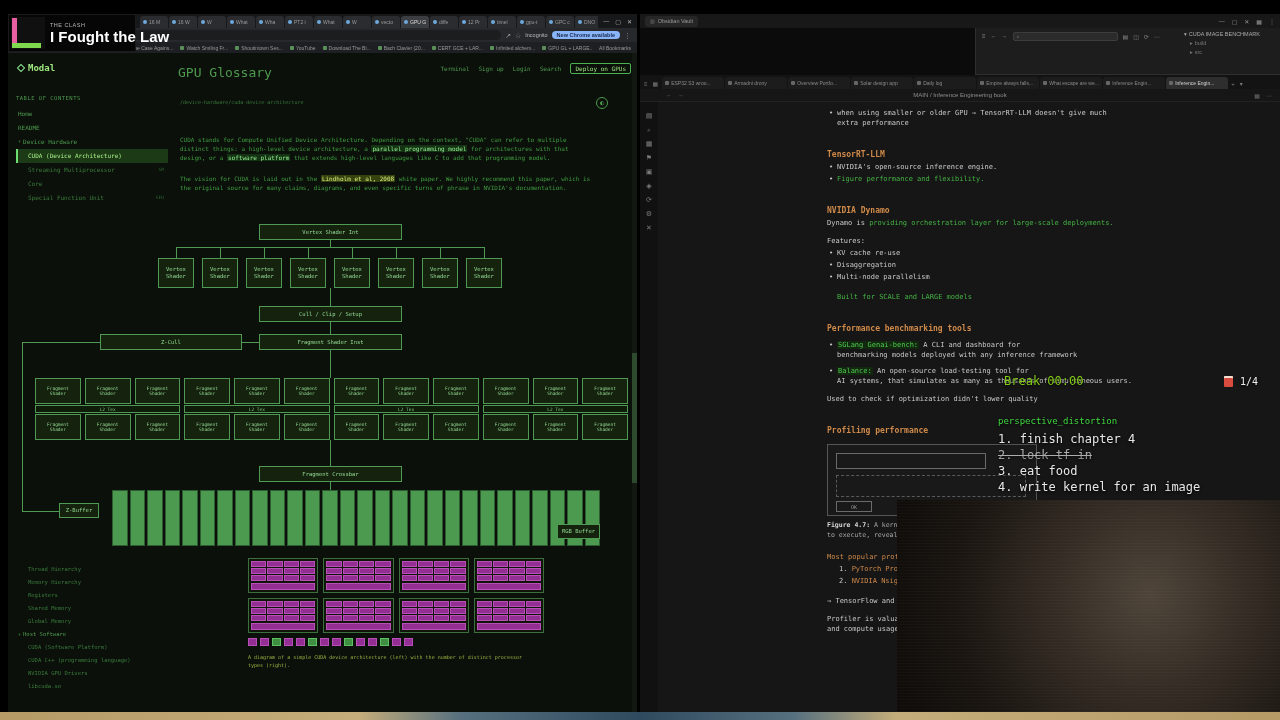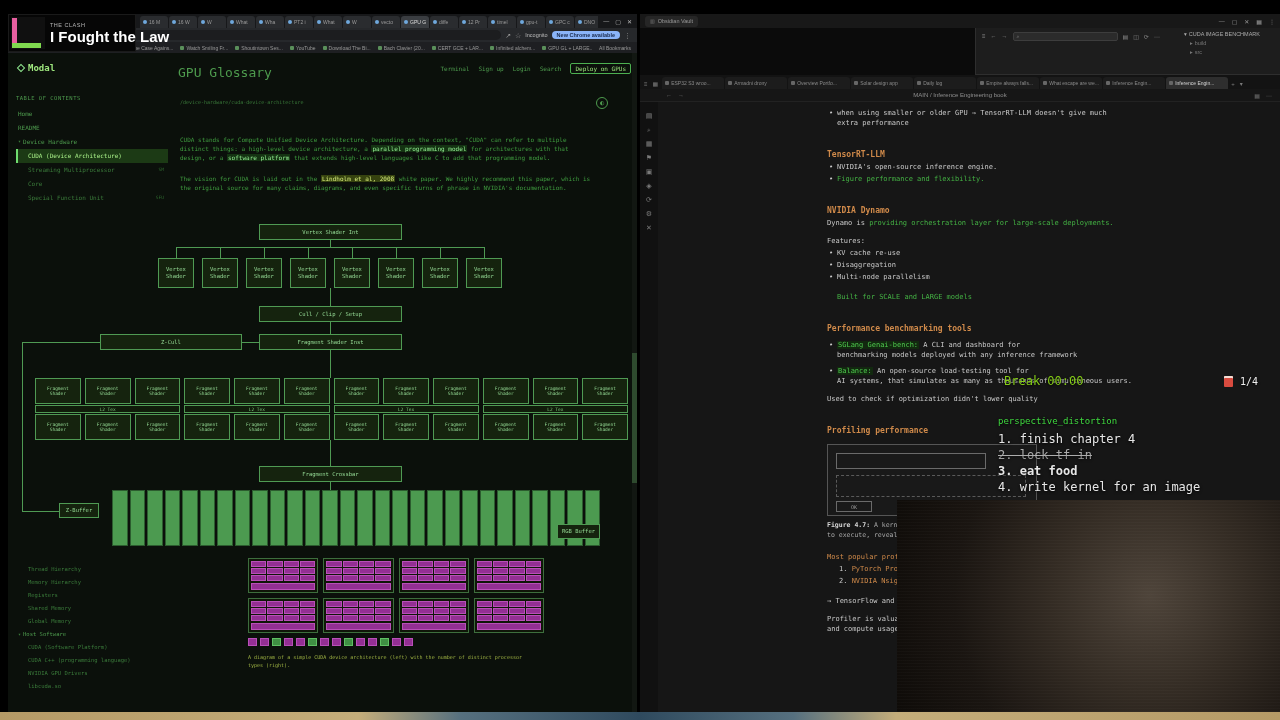--- a/index.html
+++ b/index.html
@@ -829,18 +829,18 @@
 
 <div id="webcam"></div>
 <div id="task-overlay">
   <div class="break">Break 00:00</div>
   <div class="doc-ic"></div>
   <div class="counter">1/4</div>
   <div class="tag">perspective_distortion</div>
   <div id="tasks">
       <div class="task" style="top: 60px;">1. finish chapter 4</div>
       <div class="task done" style="top: 76px;">2. lock tf in</div>
-      <div class="task" style="top: 92px; font-weight: bold;">3. eat food</div>
+      <div class="task" style="top: 92px;">3. eat food</div>
       <div class="task" style="top: 108px;">4. write kernel for an image</div>
     </div>
 </div>
 
 <div id="taskbar"></div>
 
 </body></html>

